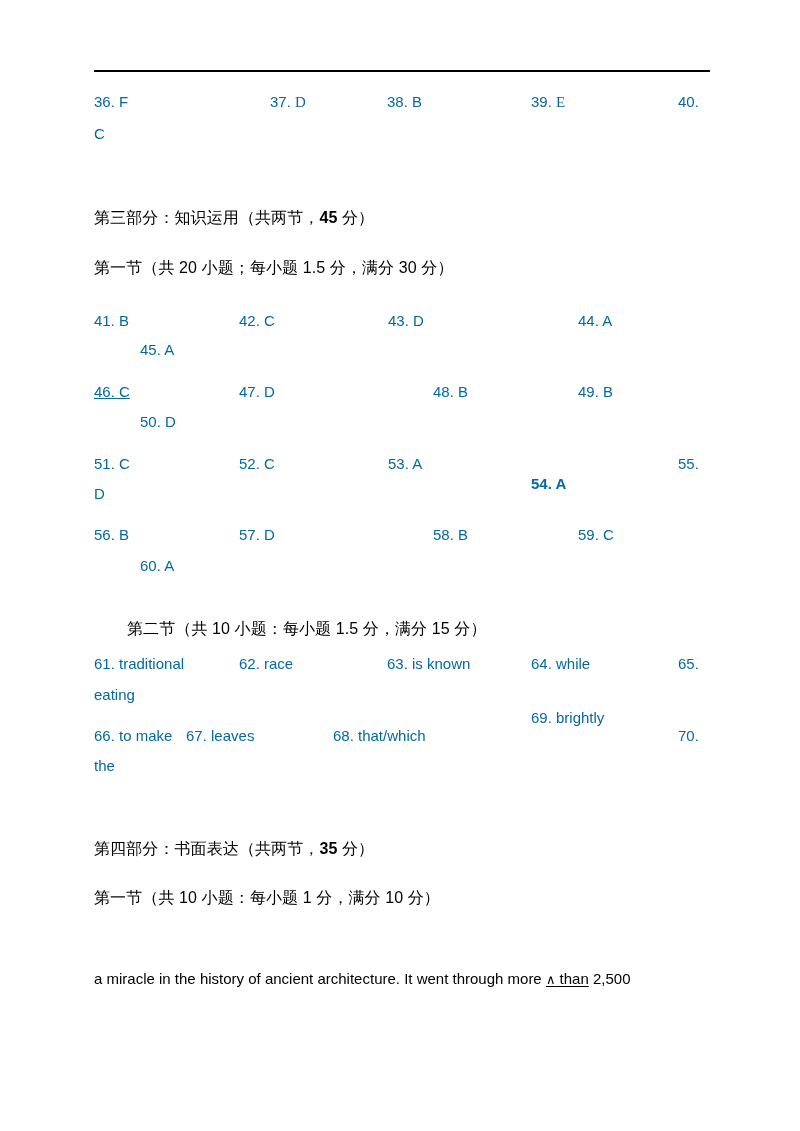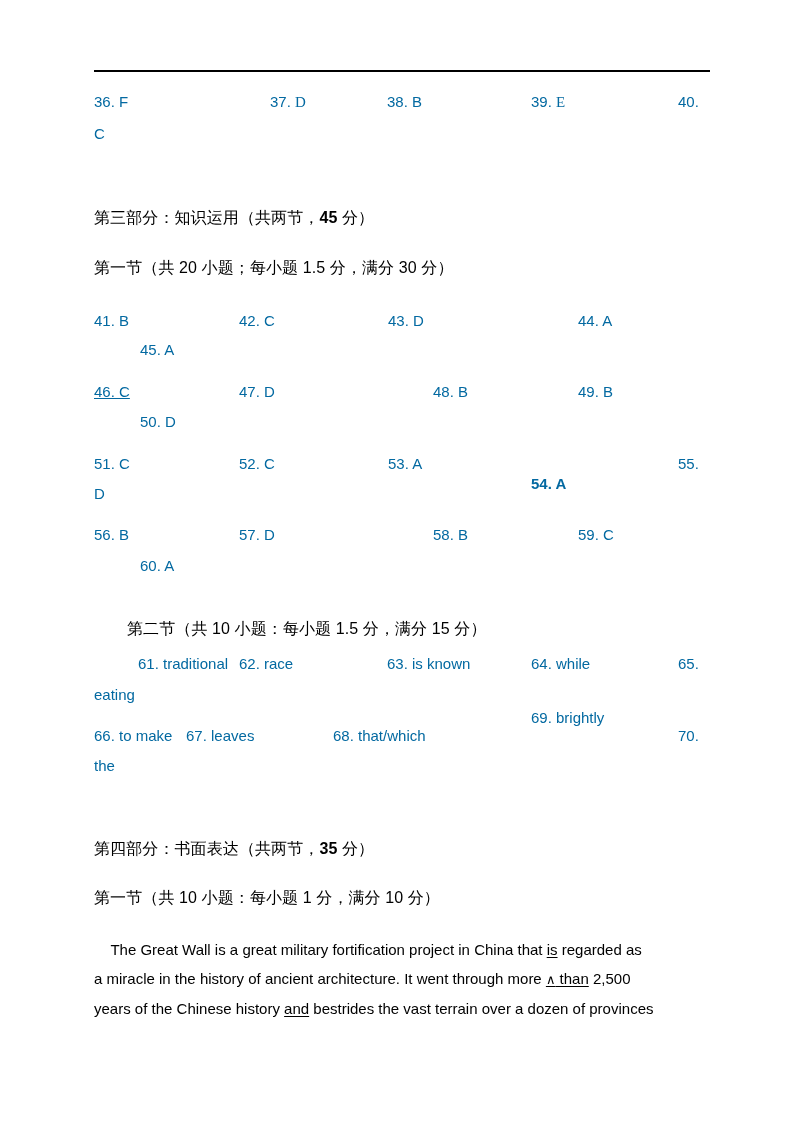--- a/index.html
+++ b/index.html
@@ -108,37 +108,35 @@
   <div class="cell" style="left:94px; top:484px;">D</div>
 
   <div class="cell" style="left:94px; top:525px;">56. B</div>
   <div class="cell" style="left:239px; top:525px;">57. D</div>
   <div class="cell" style="left:433px; top:525px;">58. B</div>
   <div class="cell" style="left:578px; top:525px;">59. C</div>
   <div class="cell" style="left:140px; top:556px;text-align:center;">60. A</div>
 
   <div class="heading" style="left:94px; top:619px;margin-left:33px;">第二节（共 10 小题：每小题 1.5 分，满分 15 分）</div>
 
-  <div class="cell" style="left:94px; top:654px;margin-left:44px;">61. traditional</div>
+  <div class="cell" style="left:94px; top:654px;">61. traditional</div>
   <div class="cell" style="left:239px; top:654px;">62. race</div>
   <div class="cell" style="left:387px; top:654px;">63. is known</div>
   <div class="cell" style="left:531px; top:654px;">64. while</div>
   <div class="cell" style="left:678px; top:654px;">65.</div>
   <div class="cell" style="left:94px; top:685px;">eating</div>
 
   <div class="cell" style="left:94px; top:726px;">66. to make</div>
   <div class="cell" style="left:186px; top:726px;">67. leaves</div>
   <div class="cell" style="left:333px; top:726px;">68. that/which</div>
   <div class="cell" style="left:531px; top:708px;text-align:right;">69. brightly</div>
   <div class="cell" style="left:678px; top:726px;">70.</div>
   <div class="cell" style="left:94px; top:756px;">the</div>
 
   <div class="heading" style="left:94px; top:839px;"><span>第四部分：书面表达（共两节，</span><b>35</b><span> 分）</span></div>
 
   <div class="heading" style="left:94px; top:888px;text-align:center;">第一节（共 10 小题：每小题 1 分，满分 10 分）</div>
 
-  <div class="para" style="left:94px; top:935px; width:620px;"><span>    The Great Wall is a great military fortification project in China that </span><span class="u">is</span><span> regarded as</span></div>
 
   <div class="para" style="left:94px; top:964px; width:620px;"><span>a miracle in the history of ancient architecture. It went through more </span><span class="u caret">∧</span><span class="u"> than</span><span> 2,500</span></div>
 
-  <div class="para" style="left:94px; top:994px; width:620px;"><span>years of the Chinese history </span><span class="u">and</span><span> bestrides the vast terrain over a dozen of provinces</span></div>
 
 </div>
 
 </body></html>

